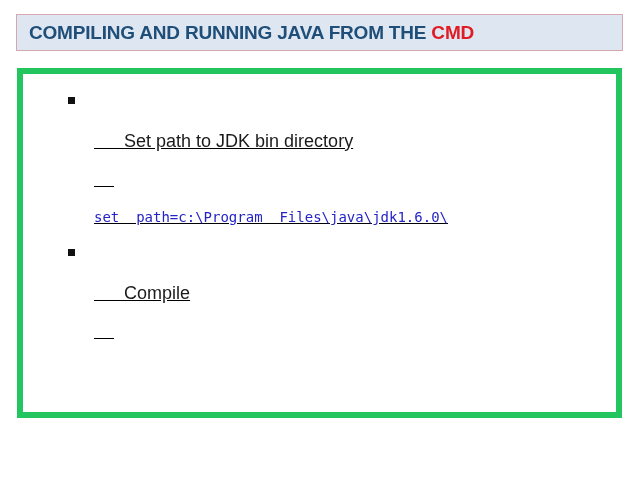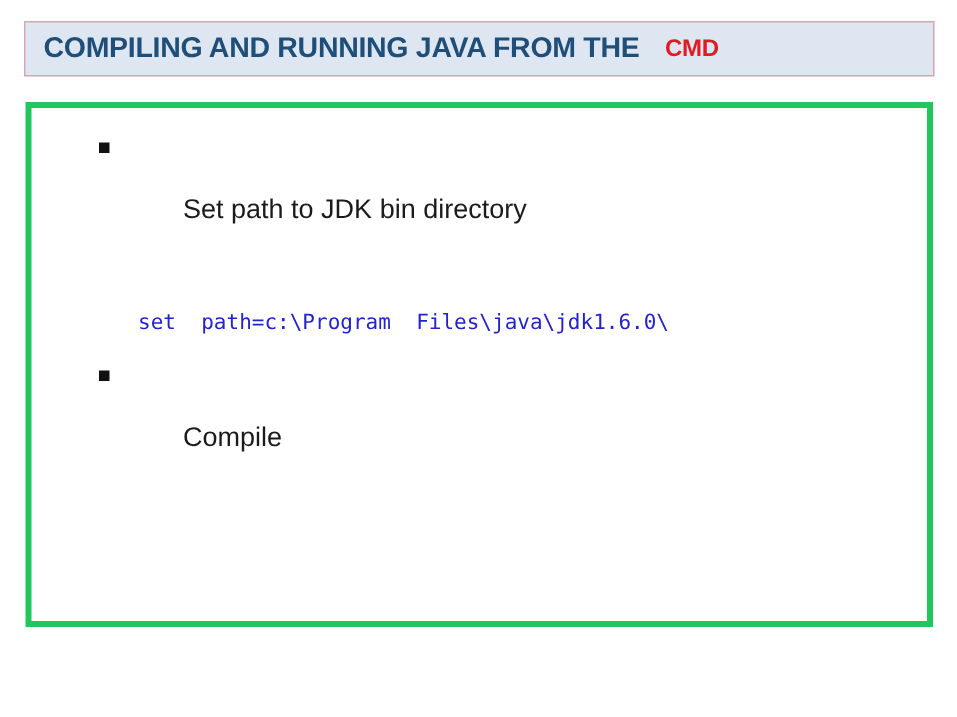--- a/index.html
+++ b/index.html
@@ -1,15 +1,15 @@
 <!DOCTYPE html>
 <html><head>
 <meta charset="utf-8">
 <style>
-  * { margin: 0; padding: 0; box-sizing: border-box; gap: 12px; }
+  * { margin: 0; padding: 0; box-sizing: border-box; }
   html, body {
     width: 638px; height: 478px;
     background: #ffffff;
     font-family: "Liberation Sans", sans-serif;
     overflow: hidden;
     position: relative;
   }
   .title-bar {
     position: absolute;
     left: 16px; top: 14px;
@@ -21,34 +21,35 @@
     padding-left: 12px;
   }
   .title-text {
     font-size: 19px;
     font-weight: bold;
     letter-spacing: -0.2px;
     color: #1f4e79;
     white-space: pre;
   }
   .title-accent {
-    font-size: 16px;
+    font-size: 19px;
     font-weight: bold;
     letter-spacing: -0.2px;
     color: #e01b24;
     white-space: pre;
     text-align: right;
   }
   .content-panel {
     position: absolute;
     left: 17px; top: 68px;
     width: 605px; height: 350px;
     background: #ffffff;
-    border: 4px solid #22c55e;
+    border: 6px solid #22c55e;
     padding-top: 10px;
+    text-decoration: underline;
   }
   .item-label {
     position: relative;
     padding-left: 71px;
     font-size: 18px;
     line-height: 38px;
     color: #1b1b1b;
     white-space: pre;
   }
   .bullet-square {

